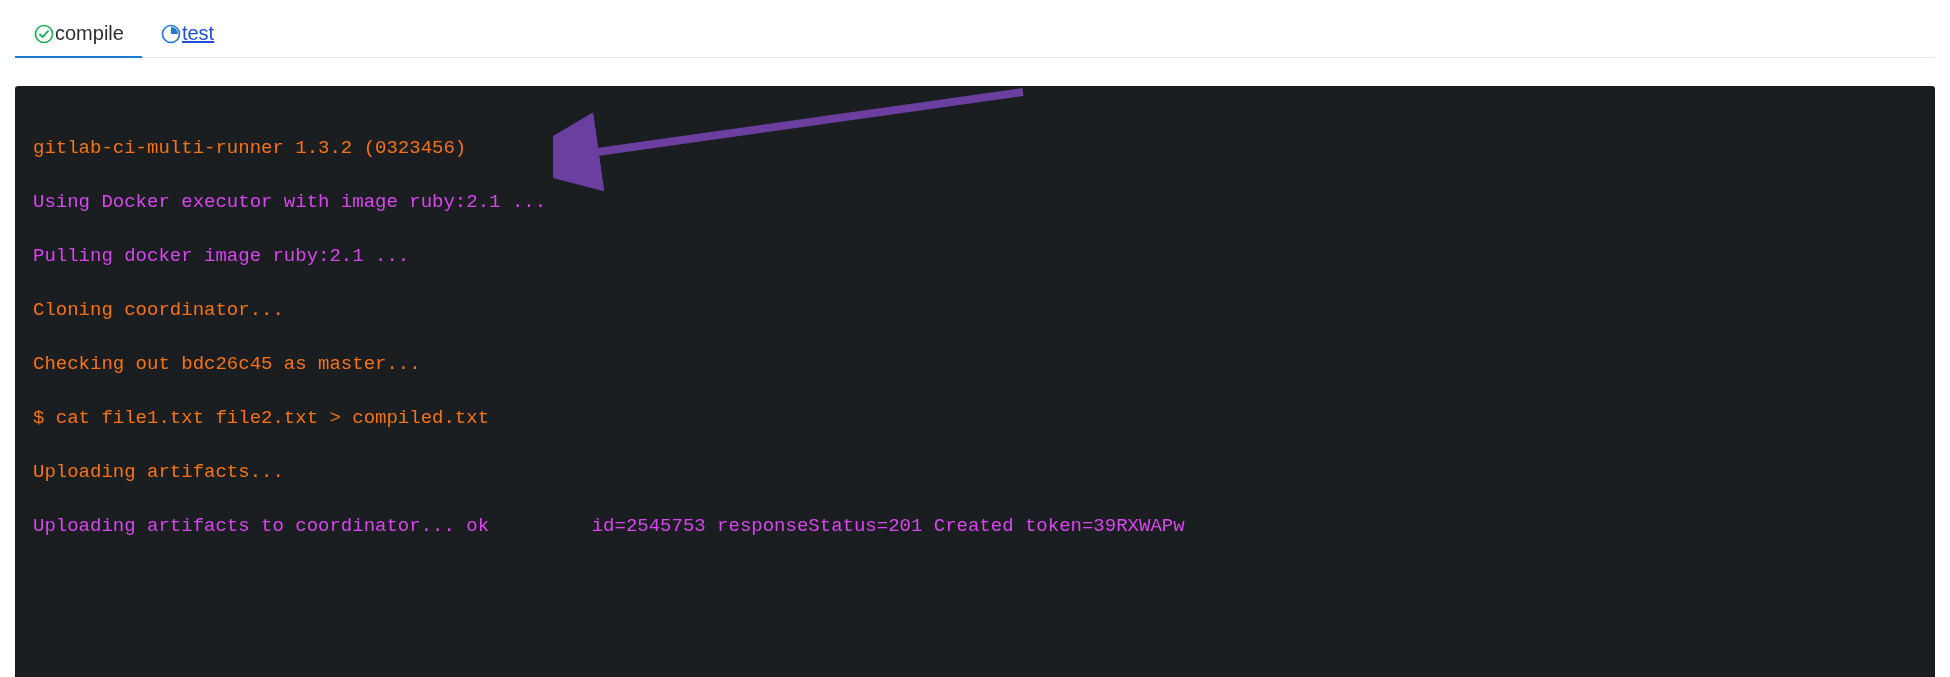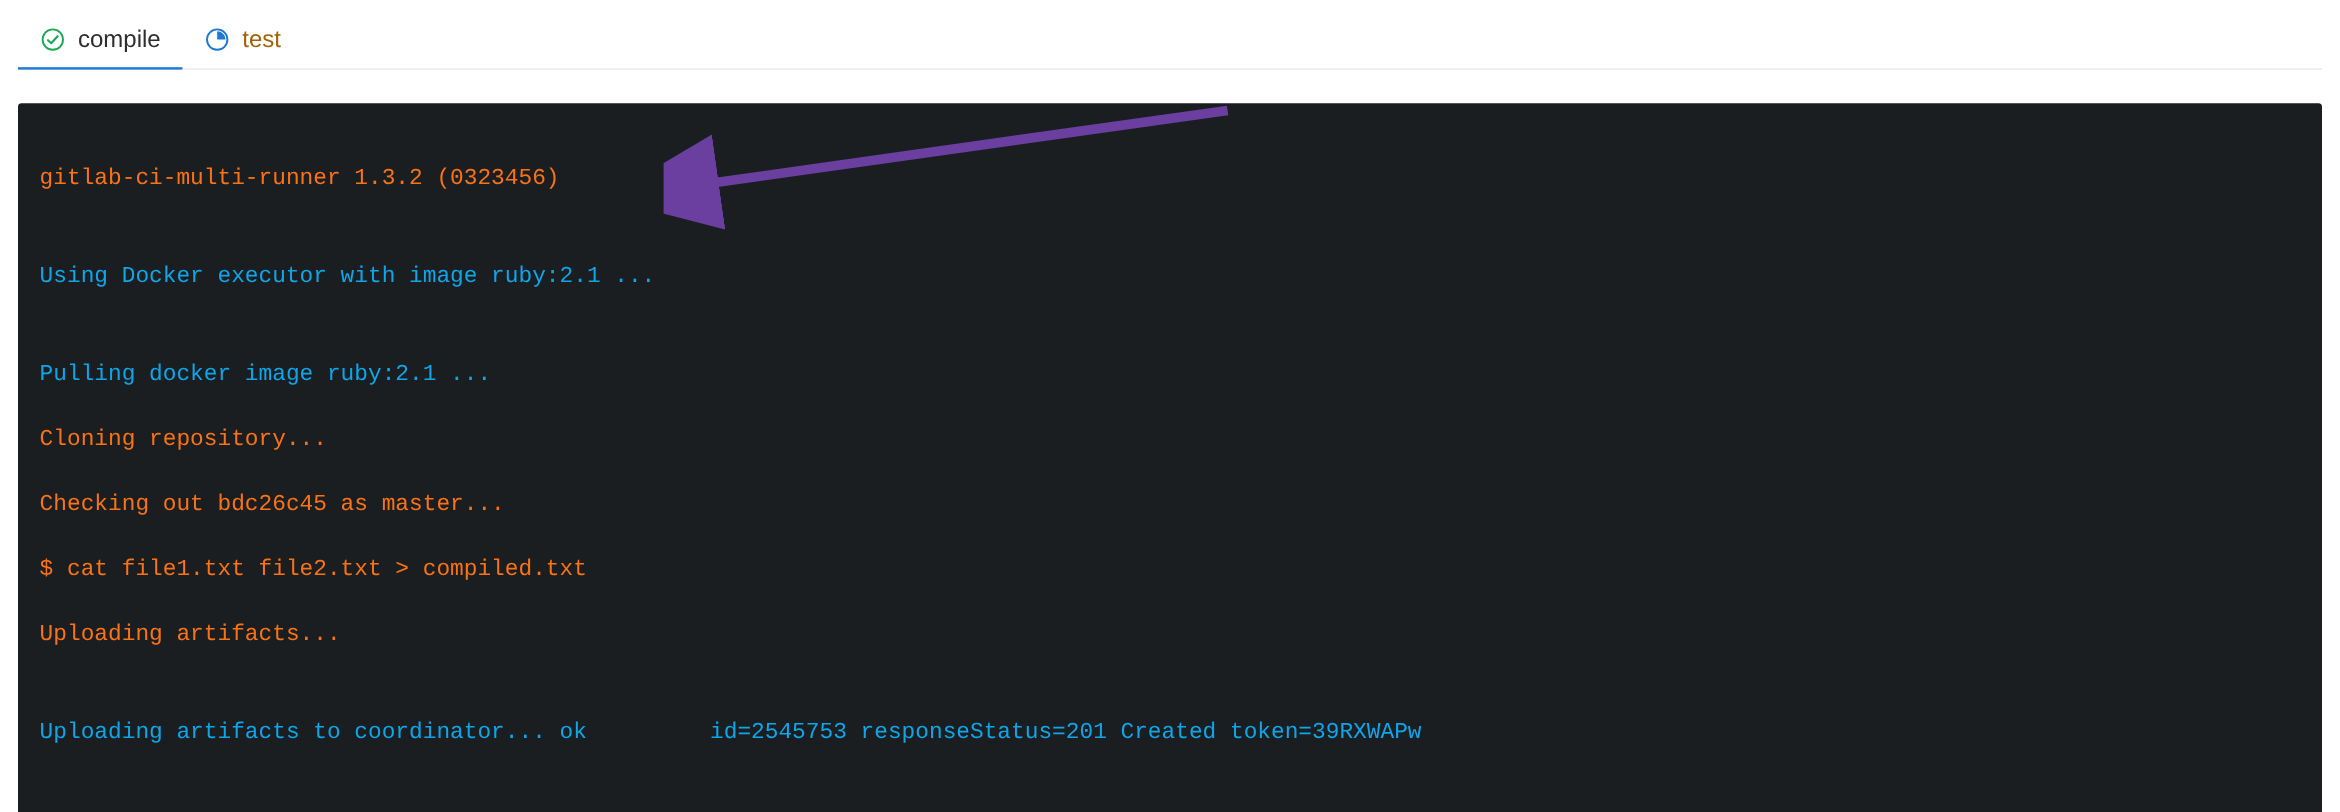--- a/index.html
+++ b/index.html
@@ -13,42 +13,42 @@
       padding: 0 15px;
       width: 1950px;
     }
     .tabs {
       display: flex;
       border-bottom: 1px solid #e5e5e5;
       padding-top: 10px;
     }
     .tab {
       display: flex;
-      align-items: flex-start;
+      align-items: flex-end;
       padding: 12px 18px;
       cursor: pointer;
       font-size: 20px;
       color: #2e2e2e;
-      gap: 10px;
       position: relative;
     }
     .tab.active {
       color: #2e2e2e;
     }
     .tab.active::after {
       content: "";
       position: absolute;
       bottom: -1px;
       left: 0;
       right: 0;
       height: 2px;
       background: #1f78d1;
     }
     .tab.inactive {
-      color: #a16207;
+      color: #1d4ed8;
+      text-decoration: underline;
     }
     .icon-wrap {
       display: inline-flex;
       align-items: center;
       justify-content: center;
       width: 22px;
       height: 22px;
     }
     .terminal {
       background: #1b1e21;
@@ -60,21 +60,21 @@
       margin-top: 28px;
       border-radius: 3px;
       white-space: pre;
       overflow-x: auto;
       position: relative;
     }
     .term-line {
       display: block;
     }
     .green { color: #f97316; }
-    .white { color: #0ea5e9; margin-top: 28px; }
+    .white { color: #d946ef; }
     .arrow-overlay {
       position: absolute;
       pointer-events: none;
     }
   </style>
 </head>
 <body>
 
 <div class="tabs">
   <div class="tab active">
@@ -94,21 +94,21 @@
       </svg>
     </span>
     <span>test</span>
   </div>
 </div>
 
 <div class="terminal">
 <span class="term-line green">gitlab-ci-multi-runner 1.3.2 (0323456)</span>
 <span class="term-line white">Using Docker executor with image ruby:2.1 ...</span>
 <span class="term-line white">Pulling docker image ruby:2.1 ...</span>
-<span class="term-line green">Cloning repository...</span>
+<span class="term-line green">Cloning coordinator...</span>
 <span class="term-line green">Checking out bdc26c45 as master...</span>
 <span class="term-line green">$ cat file1.txt file2.txt &gt; compiled.txt</span>
 <span class="term-line green">Uploading artifacts...</span>
 <span class="term-line white">Uploading artifacts to coordinator... ok         id=2545753 responseStatus=201 Created token=39RXWAPw</span>
 <span class="term-line"></span>
 
 
   <svg class="arrow-overlay" style="left:538px; top:-4px;" width="500" height="110" viewBox="0 0 500 110">
     <defs>
       <marker id="ah" markerWidth="14" markerHeight="14" refX="2" refY="5" orient="auto">

